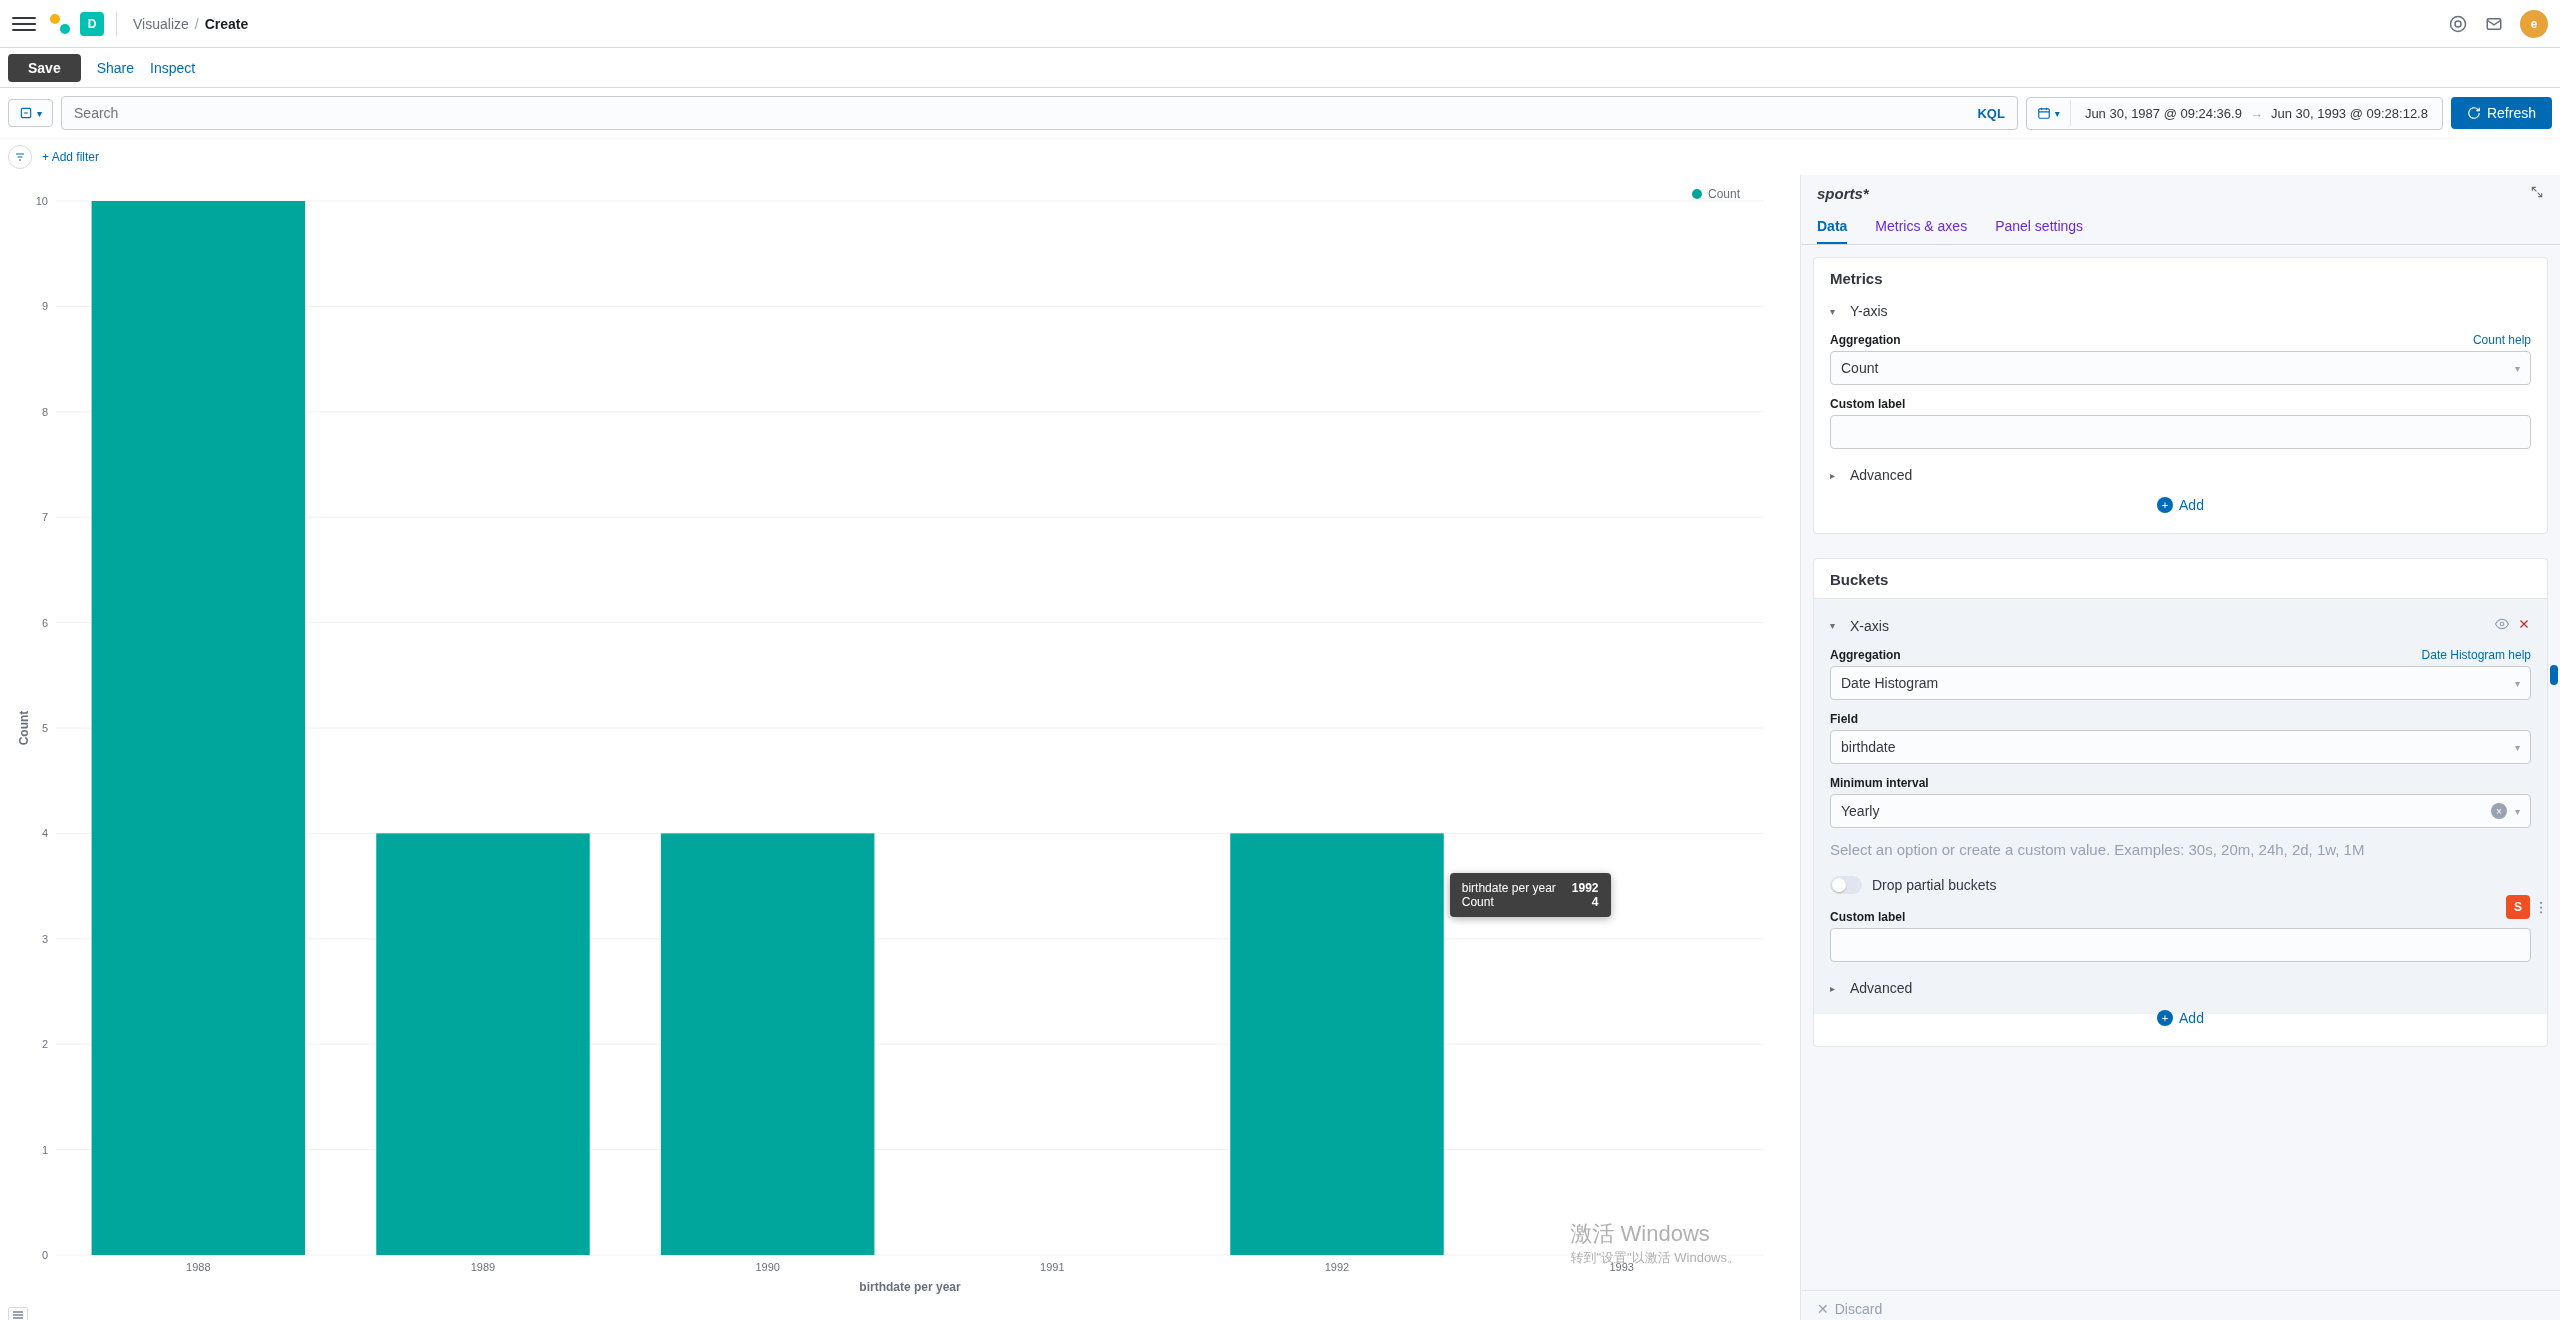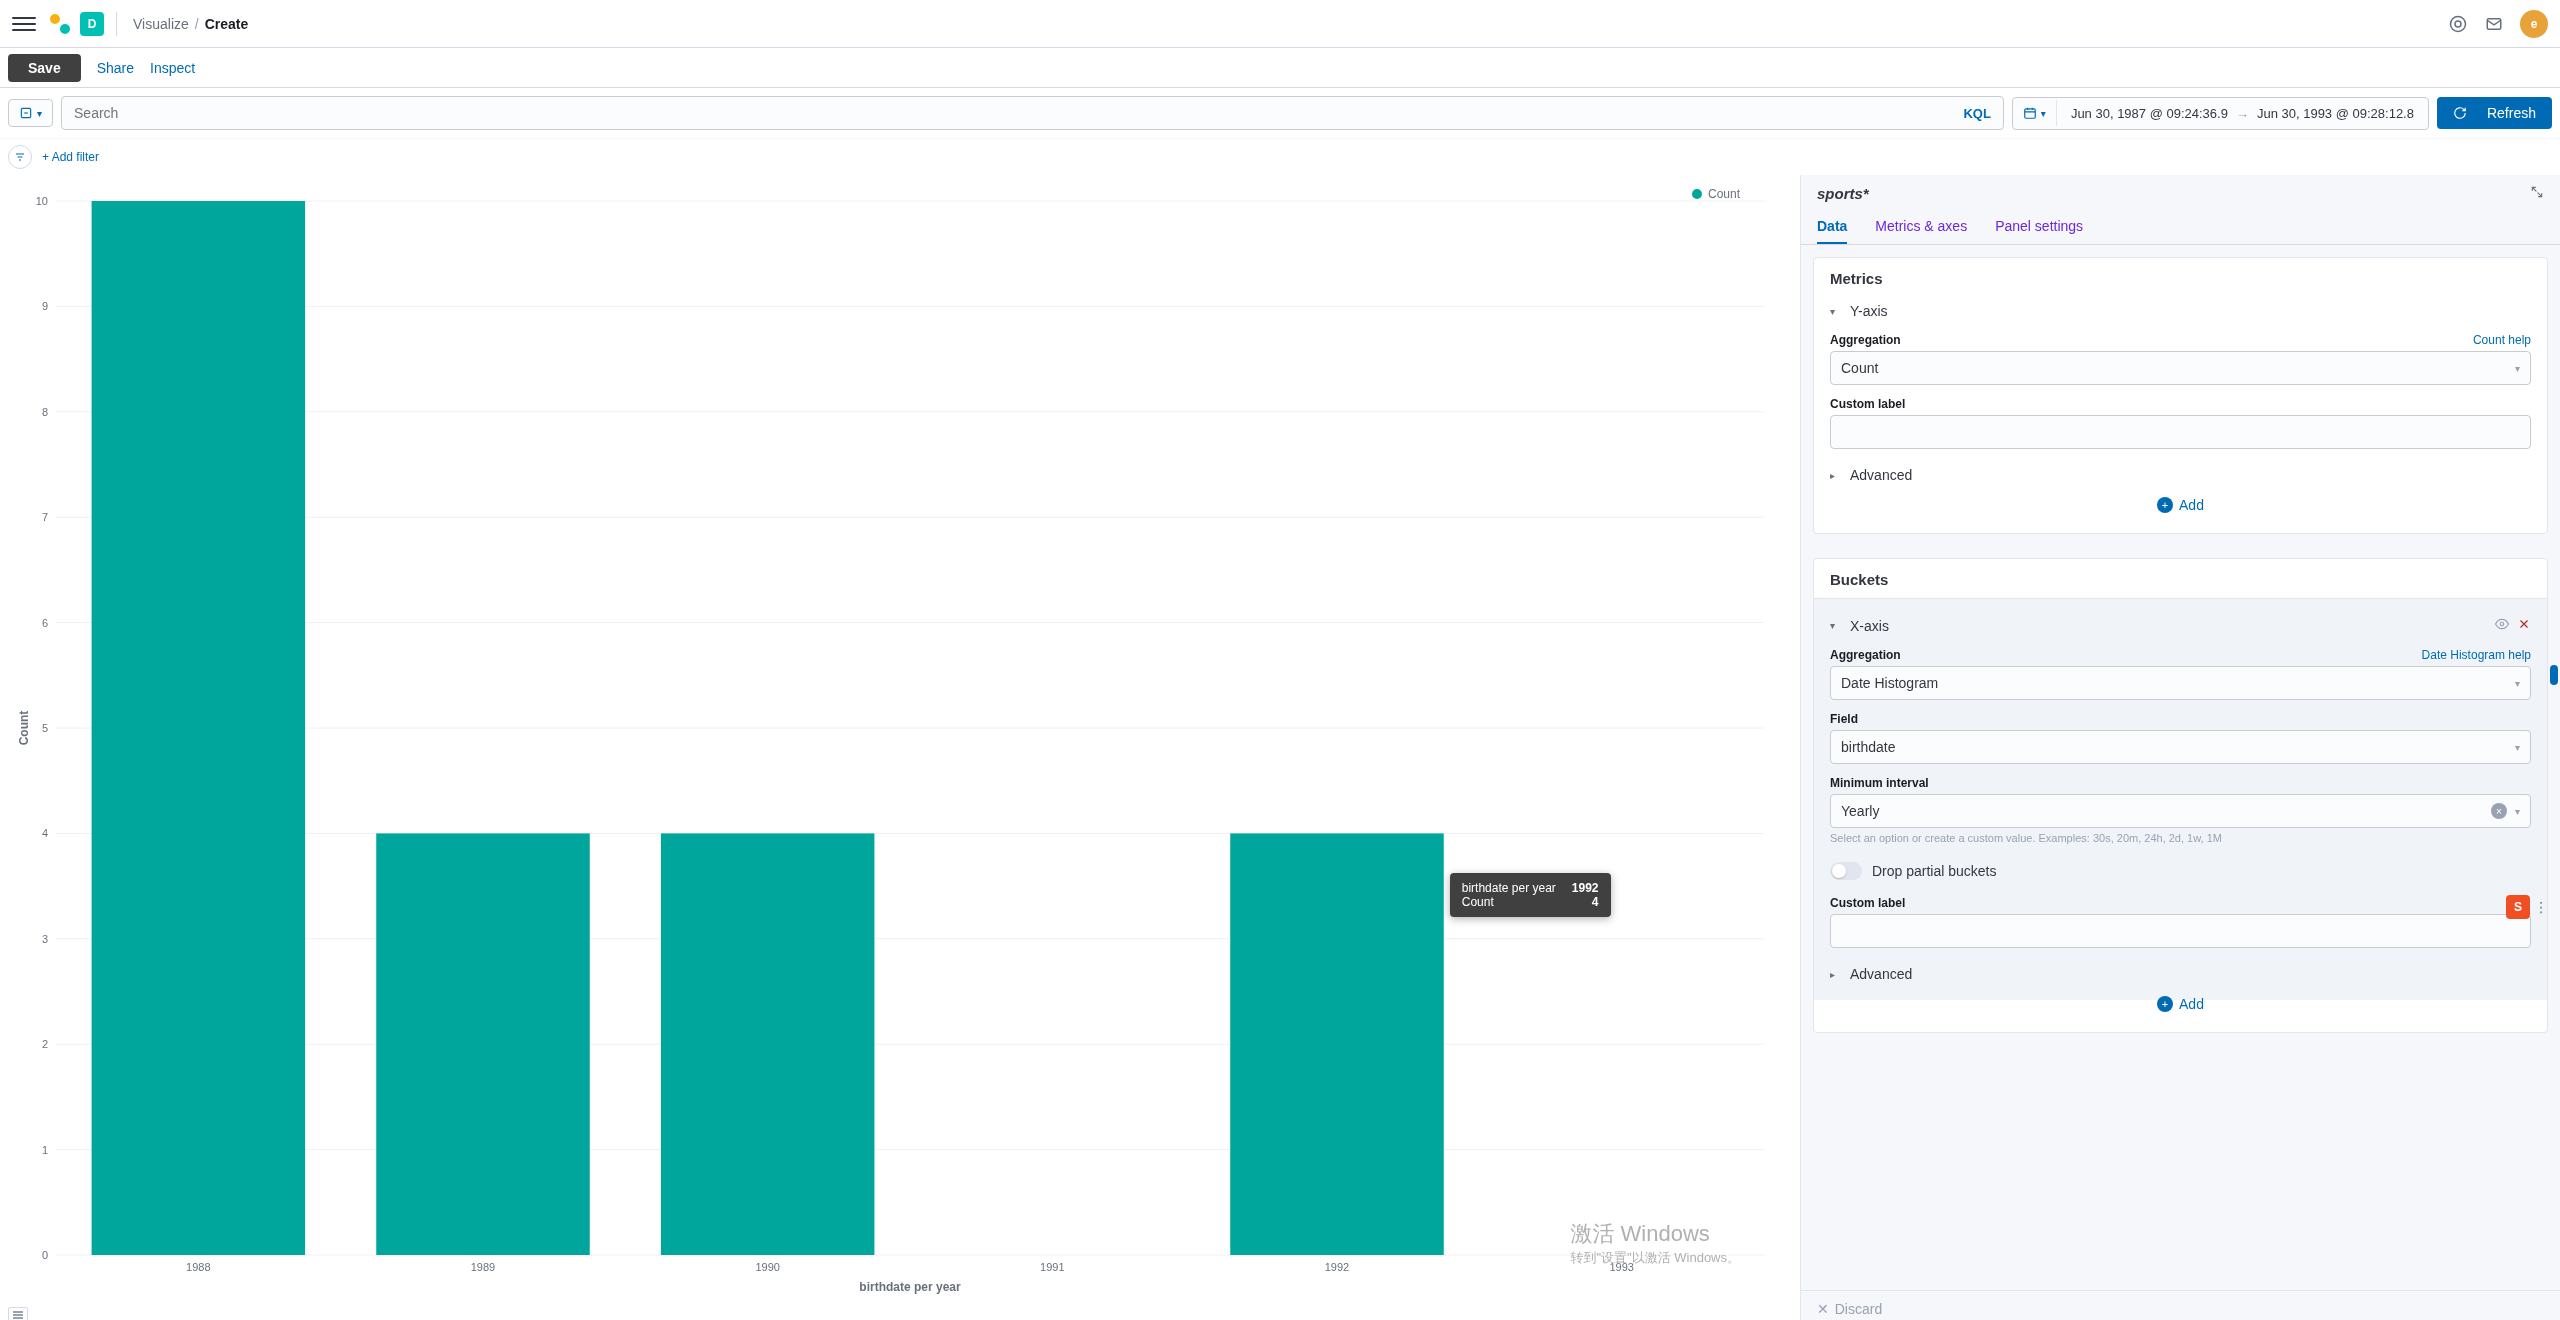--- a/index.html
+++ b/index.html
@@ -25,21 +25,21 @@
 
 .query-bar { display: flex; align-items: center; padding: 8px; gap: 8px; border-bottom: 1px solid #f5f7fa; }
 .query-options { display: flex; align-items: center; padding: 6px 10px; border: 1px solid #c9cbcd; border-radius: 4px; background: #fbfcfd; gap: 4px; color: #006bb4; cursor: pointer; }
 .search-box { flex: 1; display: flex; align-items: center; border: 1px solid #c9cbcd; border-radius: 4px; background: #fbfcfd; }
 .search-box input { flex: 1; border: none; background: transparent; padding: 8px 12px; font-size: 14px; outline: none; }
 .kql-badge { padding: 0 12px; color: #006bb4; font-size: 13px; font-weight: 600; }
 .date-picker { display: flex; align-items: center; border: 1px solid #c9cbcd; border-radius: 4px; background: #fbfcfd; }
 .date-cal { padding: 6px 10px; color: #006bb4; border-right: 1px solid #e0e5ee; display: flex; align-items: center; gap: 4px; }
 .date-range { padding: 8px 14px; font-size: 13px; color: #343741; display: flex; align-items: center; gap: 8px; }
 .date-range .arrow { color: #98a2b3; }
-.btn-refresh { background: #006bb4; color: #fff; border: none; padding: 8px 16px; border-radius: 4px; font-size: 14px; cursor: pointer; display: flex; align-items: center; gap: 20px; }
+.btn-refresh { background: #006bb4; color: #fff; border: none; padding: 8px 16px; border-radius: 4px; font-size: 14px; cursor: pointer; display: flex; align-items: center; gap: 6px; }
 
 .filter-bar { display: flex; align-items: center; padding: 6px 8px; gap: 10px; }
 .filter-icon-btn { width: 24px; height: 24px; border-radius: 50%; border: 1px solid #d3dae6; display: flex; align-items: center; justify-content: center; color: #006bb4; font-size: 12px; cursor: pointer; }
 .add-filter { color: #006bb4; font-size: 12px; cursor: pointer; }
 
 .workspace { display: flex; height: calc(100vh - 168px); }
 .chart-area { flex: 1; position: relative; padding: 16px 16px 32px 16px; }
 .legend { position: absolute; top: 12px; right: 60px; display: flex; align-items: center; gap: 6px; font-size: 12px; color: #69707d; }
 .legend-dot { width: 10px; height: 10px; border-radius: 50%; background: #00a69b; }
 .chart-svg-wrap { width: 100%; height: 100%; }
@@ -62,21 +62,21 @@
 .section-title { font-size: 15px; font-weight: 700; margin-bottom: 10px; }
 .sub-row { display: flex; align-items: center; padding: 6px 0; gap: 8px; font-size: 14px; cursor: pointer; }
 .sub-row .chev { width: 12px; font-size: 10px; color: #69707d; }
 .sub-actions { margin-left: auto; display: flex; gap: 8px; color: #98a2b3; }
 .form-label-row { display: flex; justify-content: space-between; align-items: baseline; margin-top: 8px; }
 .form-label { font-size: 12px; color: #1a1c21; font-weight: 600; }
 .help-link { font-size: 12px; color: #006bb4; cursor: pointer; }
 .form-select, .form-input { width: 100%; padding: 8px 10px; border: 1px solid #c9cbcd; border-radius: 4px; background: #fbfcfd; font-size: 14px; margin-top: 4px; }
 .form-select { display: flex; justify-content: space-between; align-items: center; cursor: pointer; }
 .form-select .sel-chev { color: #98a2b3; font-size: 10px; }
-.help-text { font-size: 11px; color: #98a2b3; margin-top: 4px; }
+.help-text { font-size: 15px; color: #98a2b3; margin-top: 13px; }
 .toggle-row { display: flex; align-items: center; gap: 10px; margin-top: 12újá; padding: 8px 0; }
 .toggle { width: 32px; height: 18px; background: #e0e5ee; border-radius: 9px; position: relative; cursor: pointer; }
 .toggle::after { content: ''; position: absolute; width: 14px; height: 14px; background: #fff; border-radius: 50%; top: 2px; left: 2px; box-shadow: 0 1px 2px rgba(0,0,0,0.2); }
 .add-row { display: flex; justify-content: center; align-items: center; gap: 6px; color: #006bb4; font-size: 14px; cursor: pointer; padding: 8px; }
 .add-plus { width: 16px; height: 16px; border-radius: 50%; background: #006bb4; color: #fff; display: flex; align-items: center; justify-content: center; font-size: 11px; }
 .x-axis-section { background: #f0f4f9; margin: 0 -16px -12px; padding: 12px 16px; border-top: 1px solid #e0e5ee; }
 .clear-badge { width: 16px; height: 16px; background: #98a2b3; border-radius: 50%; color: #fff; font-size: 10px; display: flex; align-items: center; justify-content: center; margin-right: 4px; }
 
 .panel-footer { margin-top: auto; padding: 10px 16px; border-top: 1px solid #e0e5ee; display: flex; }
 .discard-btn { color: #98a2b3; font-size: 14px; display: flex; align-items: center; gap: 6px; cursor: pointer; }

